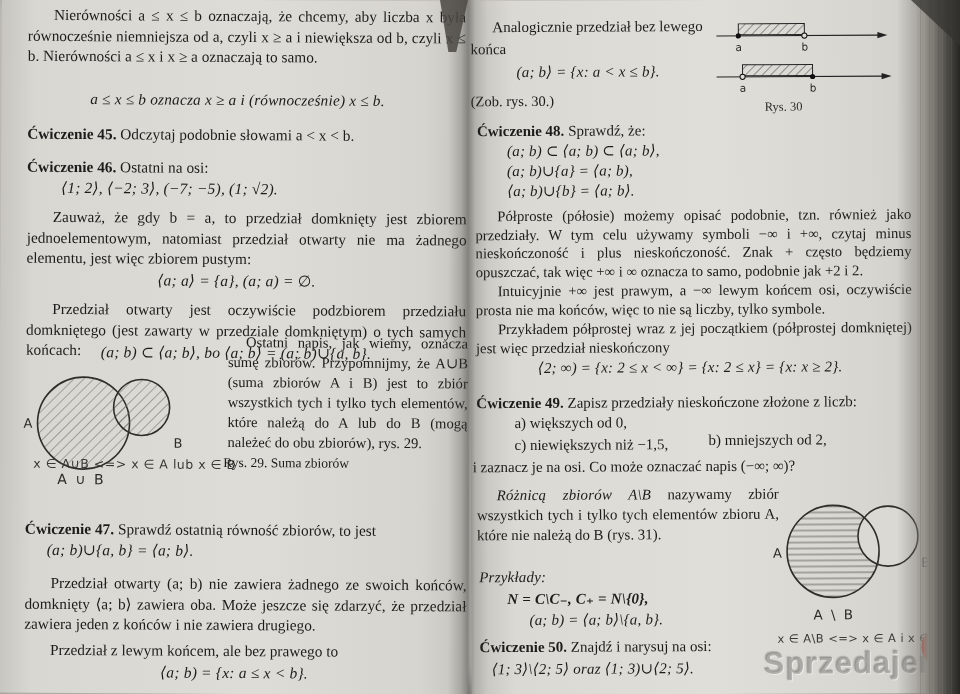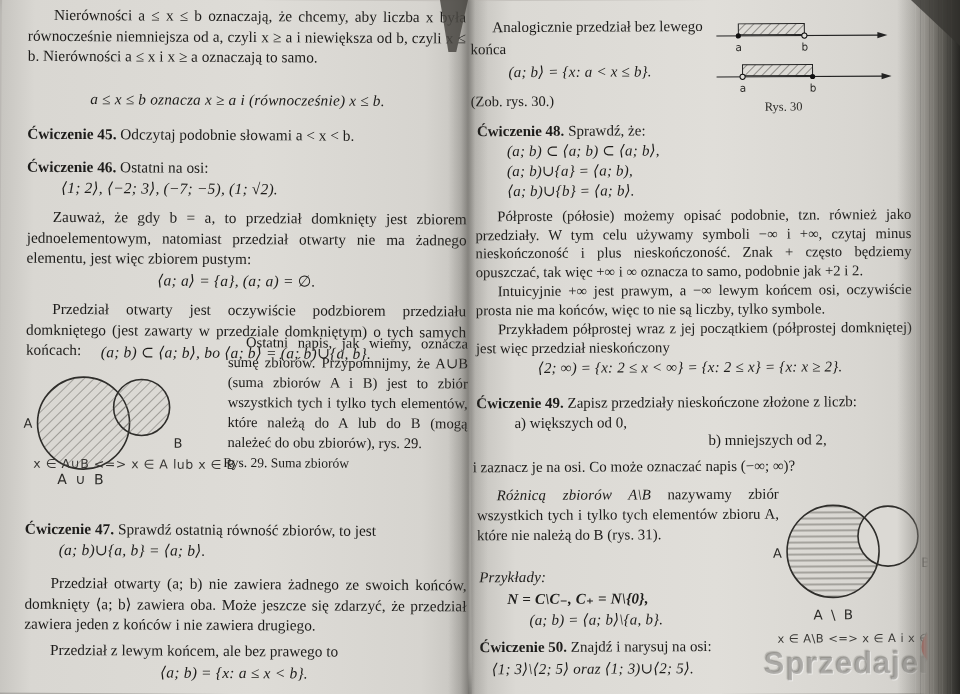--- a/index.html
+++ b/index.html
@@ -93,37 +93,37 @@
       <span class="ind" style="width:18px;"></span><span>Ostatni napis, jak wiemy, oznacza sumę zbiorów. Przypomnijmy, że A∪B (suma zbiorów A i B) jest to zbiór wszystkich tych i tylko tych elementów, które należą do A lub do B (mogą należeć do obu zbiorów), rys. 29.</span>
     </div>
 
     <div class="abs cap" style="top:457px;left:34px;font-size:12.5px;letter-spacing:.5px;">x ∈ A∪B &lt;=&gt; x ∈ A  lub  x ∈ B</div>
     <div class="abs" style="top:455px;left:224px;font-size:13.5px;">Rys. 29. Suma zbiorów</div>
 
     <div class="abs exline" style="top:520px;left:26px;width:440px;">
       <span class="exlabel">Ćwiczenie 47.</span>
       <span>Sprawdź ostatnią równość zbiorów, to jest</span>
     </div>
-    <div class="abs formula" style="top:542px;left:60px;font-size:15.5px;">(a; b)∪{a, b} = ⟨a; b⟩.</div>
+    <div class="abs formula" style="top:542px;left:48px;font-size:15.5px;">(a; b)∪{a, b} = ⟨a; b⟩.</div>
 
     <div class="abs para" style="top:574px;left:26px;width:442px;">
       <span class="ind"></span><span>Przedział otwarty (a; b) nie zawiera żadnego ze swoich końców, domknięty ⟨a; b⟩ zawiera oba. Może jeszcze się zdarzyć, że przedział zawiera jeden z końców i nie zawiera drugiego.</span>
     </div>
 
     <div class="abs para" style="top:641px;left:26px;width:440px;">
       <span class="ind"></span><span>Przedział z lewym końcem, ale bez prawego to</span>
     </div>
     <div class="abs center formula" style="top:664px;left:26px;width:420px;font-size:15.5px;">⟨a; b) = {x: a ≤ x &lt; b}.</div>
   </div>
 
   <div id="page-right" class="page rp">
 
     <div class="abs" style="top:18px;left:24px;font-size:15px;">Analogicznie przedział bez lewego</div>
     <div class="abs" style="top:40px;left:2px;font-size:15px;">końca</div>
-    <div class="abs formula" style="top:62px;left:40px;font-size:15px;">(a; b⟩ = {x: a &lt; x ≤ b}.</div>
+    <div class="abs formula" style="top:62px;left:48px;font-size:15px;">(a; b⟩ = {x: a &lt; x ≤ b}.</div>
     <div class="abs" style="top:92px;left:2px;font-size:14.5px;">(Zob. rys. 30.)</div>
 
     <svg class="abs" style="top:12px;left:246px;" width="180" height="102" viewBox="0 0 180 102">
       <defs>
         <pattern id="hatch30" width="6" height="6" patternUnits="userSpaceOnUse" patternTransform="rotate(45)">
           <line x1="0" y1="0" x2="0" y2="6" stroke="#4c4a46" stroke-width="1.1"></line>
         </pattern>
       </defs>
 
       <line x1="2" y1="24" x2="164" y2="24" stroke="#222" stroke-width="1.2"></line>
@@ -163,20 +163,21 @@
     </div>
 
     <div class="abs center formula" style="top:358px;left:0;width:440px;font-size:15px;">⟨2; ∞) = {x: 2 ≤ x &lt; ∞} = {x: 2 ≤ x} = {x: x ≥ 2}.</div>
 
     <div class="abs exline" style="top:392px;left:6px;width:436px;font-size:15px;">
       <span class="exlabel">Ćwiczenie 49.</span>
       <span>Zapisz przedziały nieskończone złożone z liczb:</span>
     </div>
     <div class="abs" style="top:414px;left:44px;font-size:15px;">a) większych od 0,</div>
     <div class="abs" style="top:414px;left:238px;font-size:15px;margin-top:18px;">b) mniejszych od 2,</div>
+    <div class="abs" style="top:436px;left:44px;font-size:15px;">c) niewiększych niż −1,5,</div>
     <div class="abs" style="top:458px;left:2px;font-size:15px;">i zaznacz je na osi. Co może oznaczać napis (−∞; ∞)?</div>
 
     <div class="abs para" style="top:484px;left:6px;width:302px;line-height:20.2px;font-size:14.9px;">
       <span class="ind" style="width:20px;"></span><span class="formula">Różnicą zbiorów A\B</span><span> nazywamy zbiór wszystkich tych i tylko tych elementów zbioru A, które nie należą do B (rys. 31).</span>
     </div>
 
     <div class="abs formula" style="top:568px;left:8px;font-size:15px;">Przykłady:</div>
     <div class="abs formula" style="top:589px;left:36px;font-size:15px;font-weight:700;">N = C\C₋,      C₊ = N\{0},</div>
     <div class="abs formula" style="top:610px;left:58px;font-size:15px;font-weight:400;">(a; b) = ⟨a; b⟩\{a, b}.</div>
 

